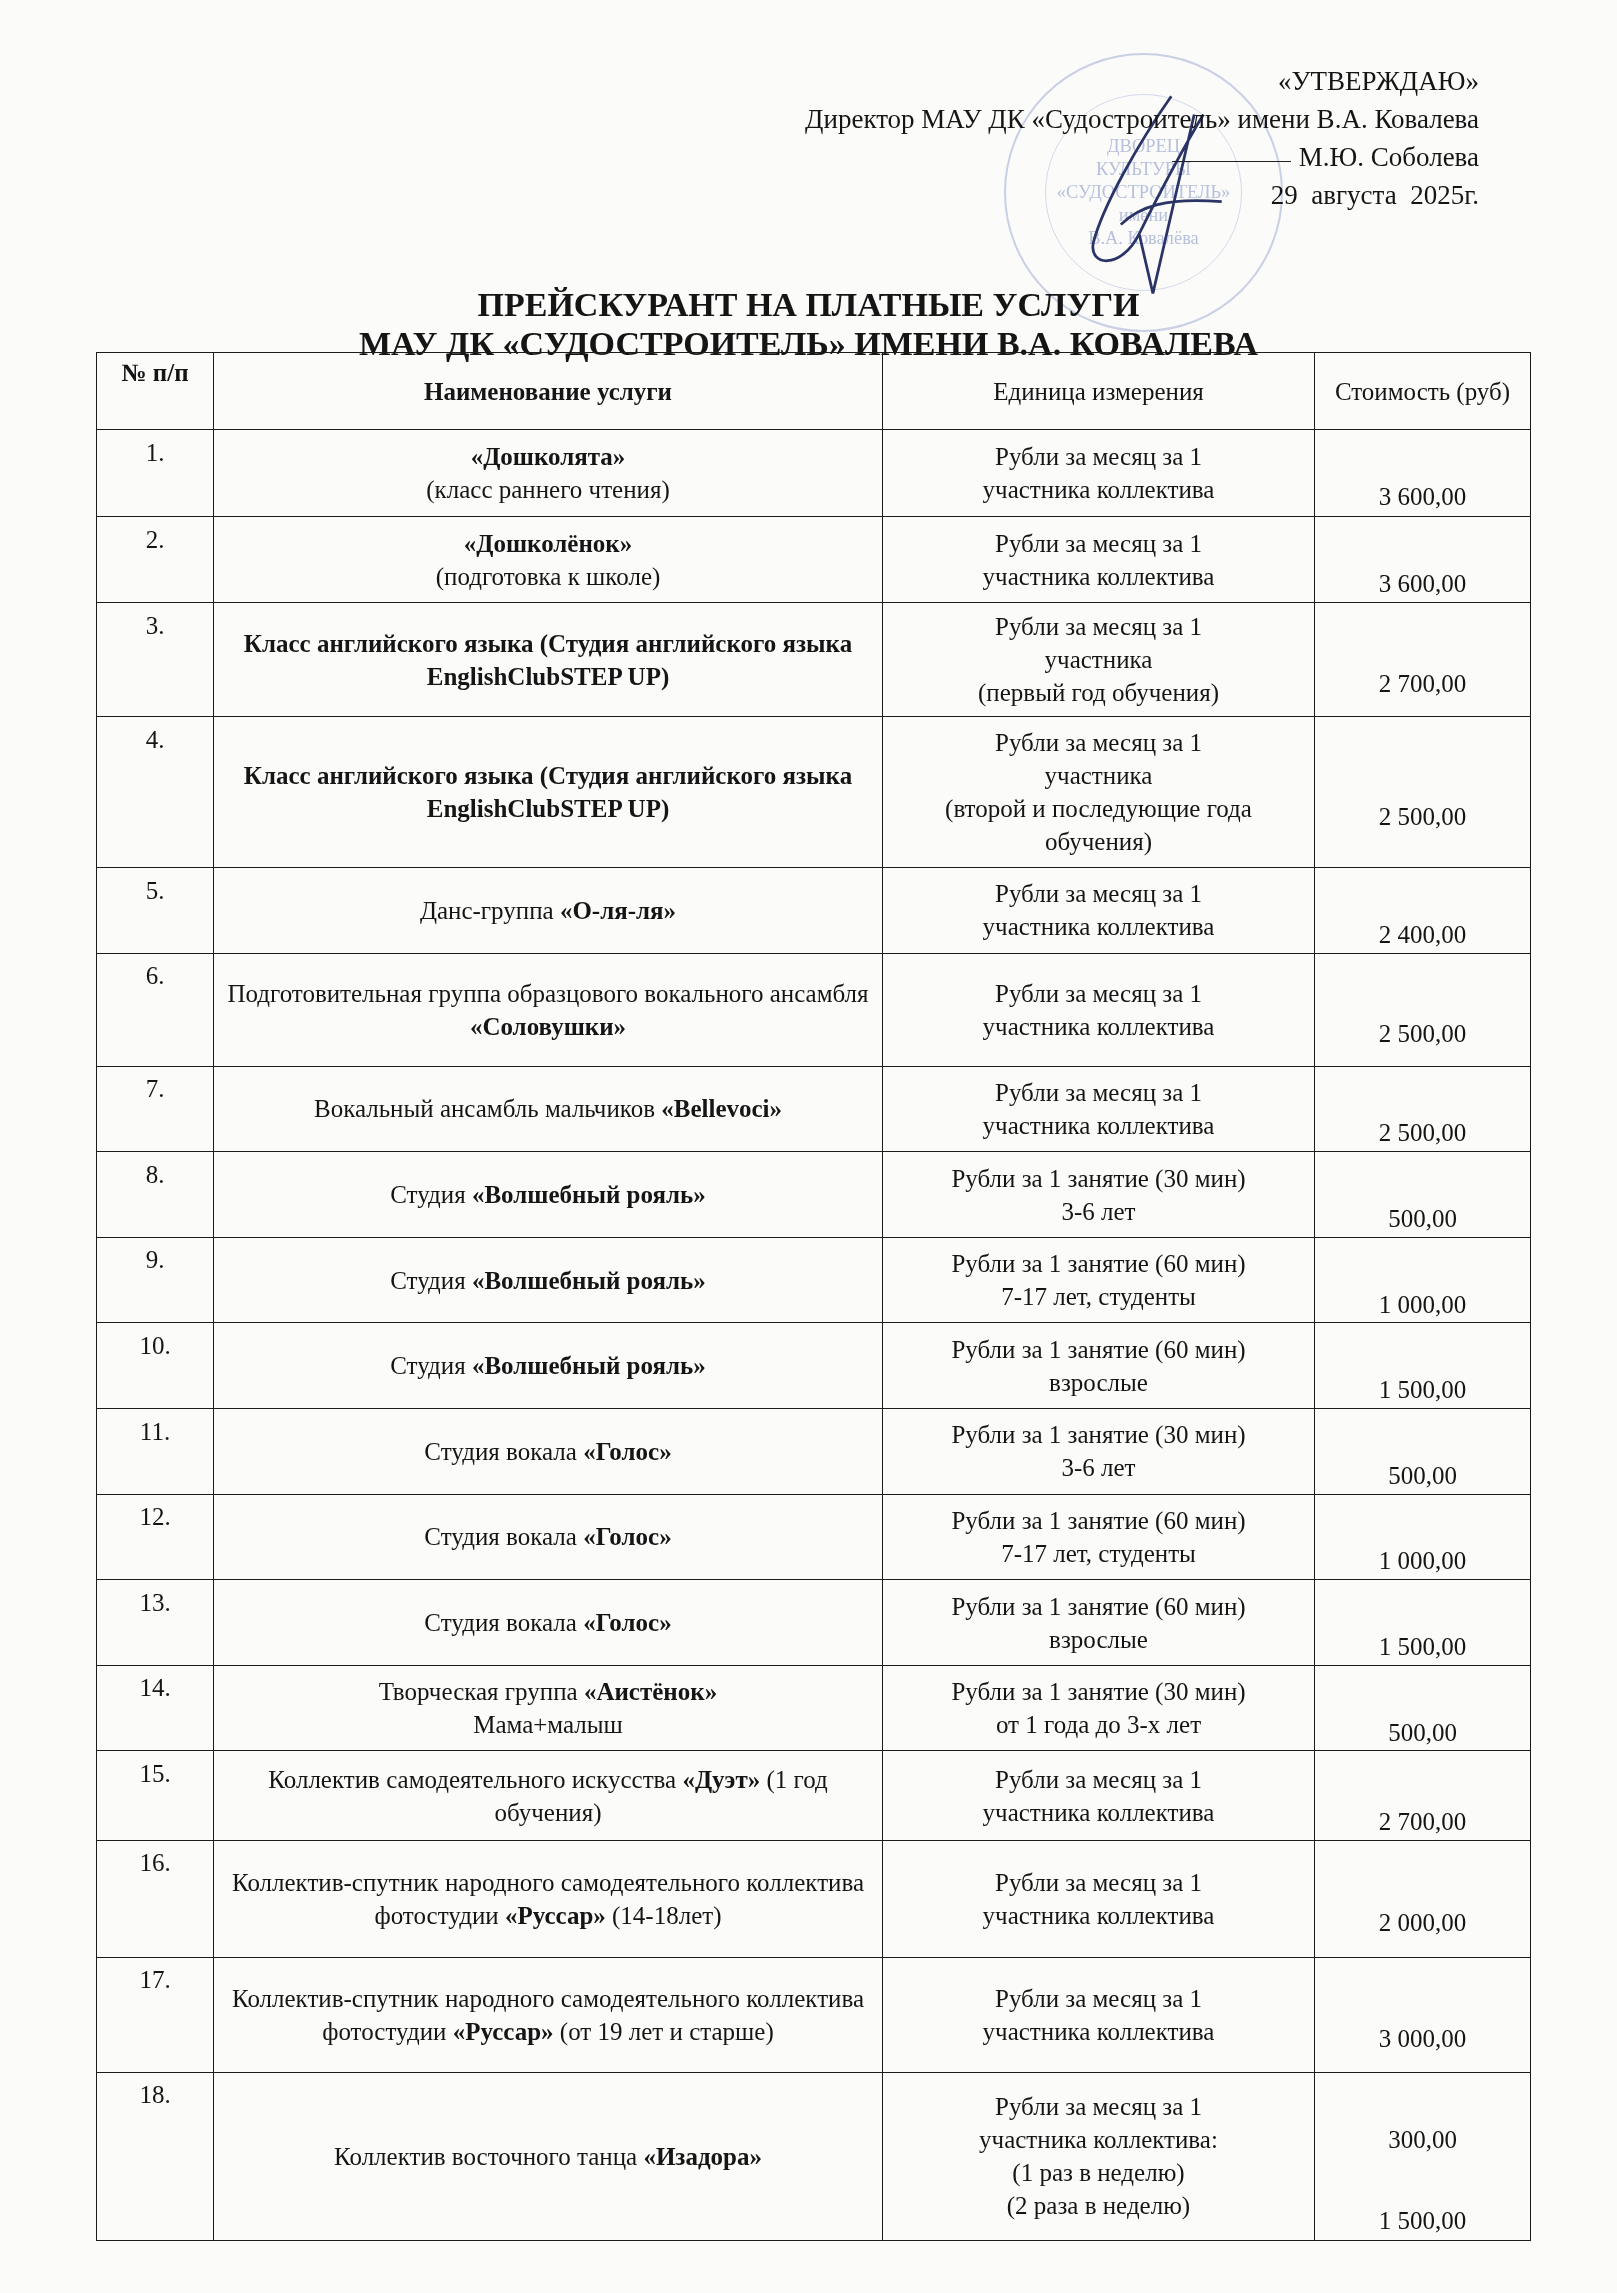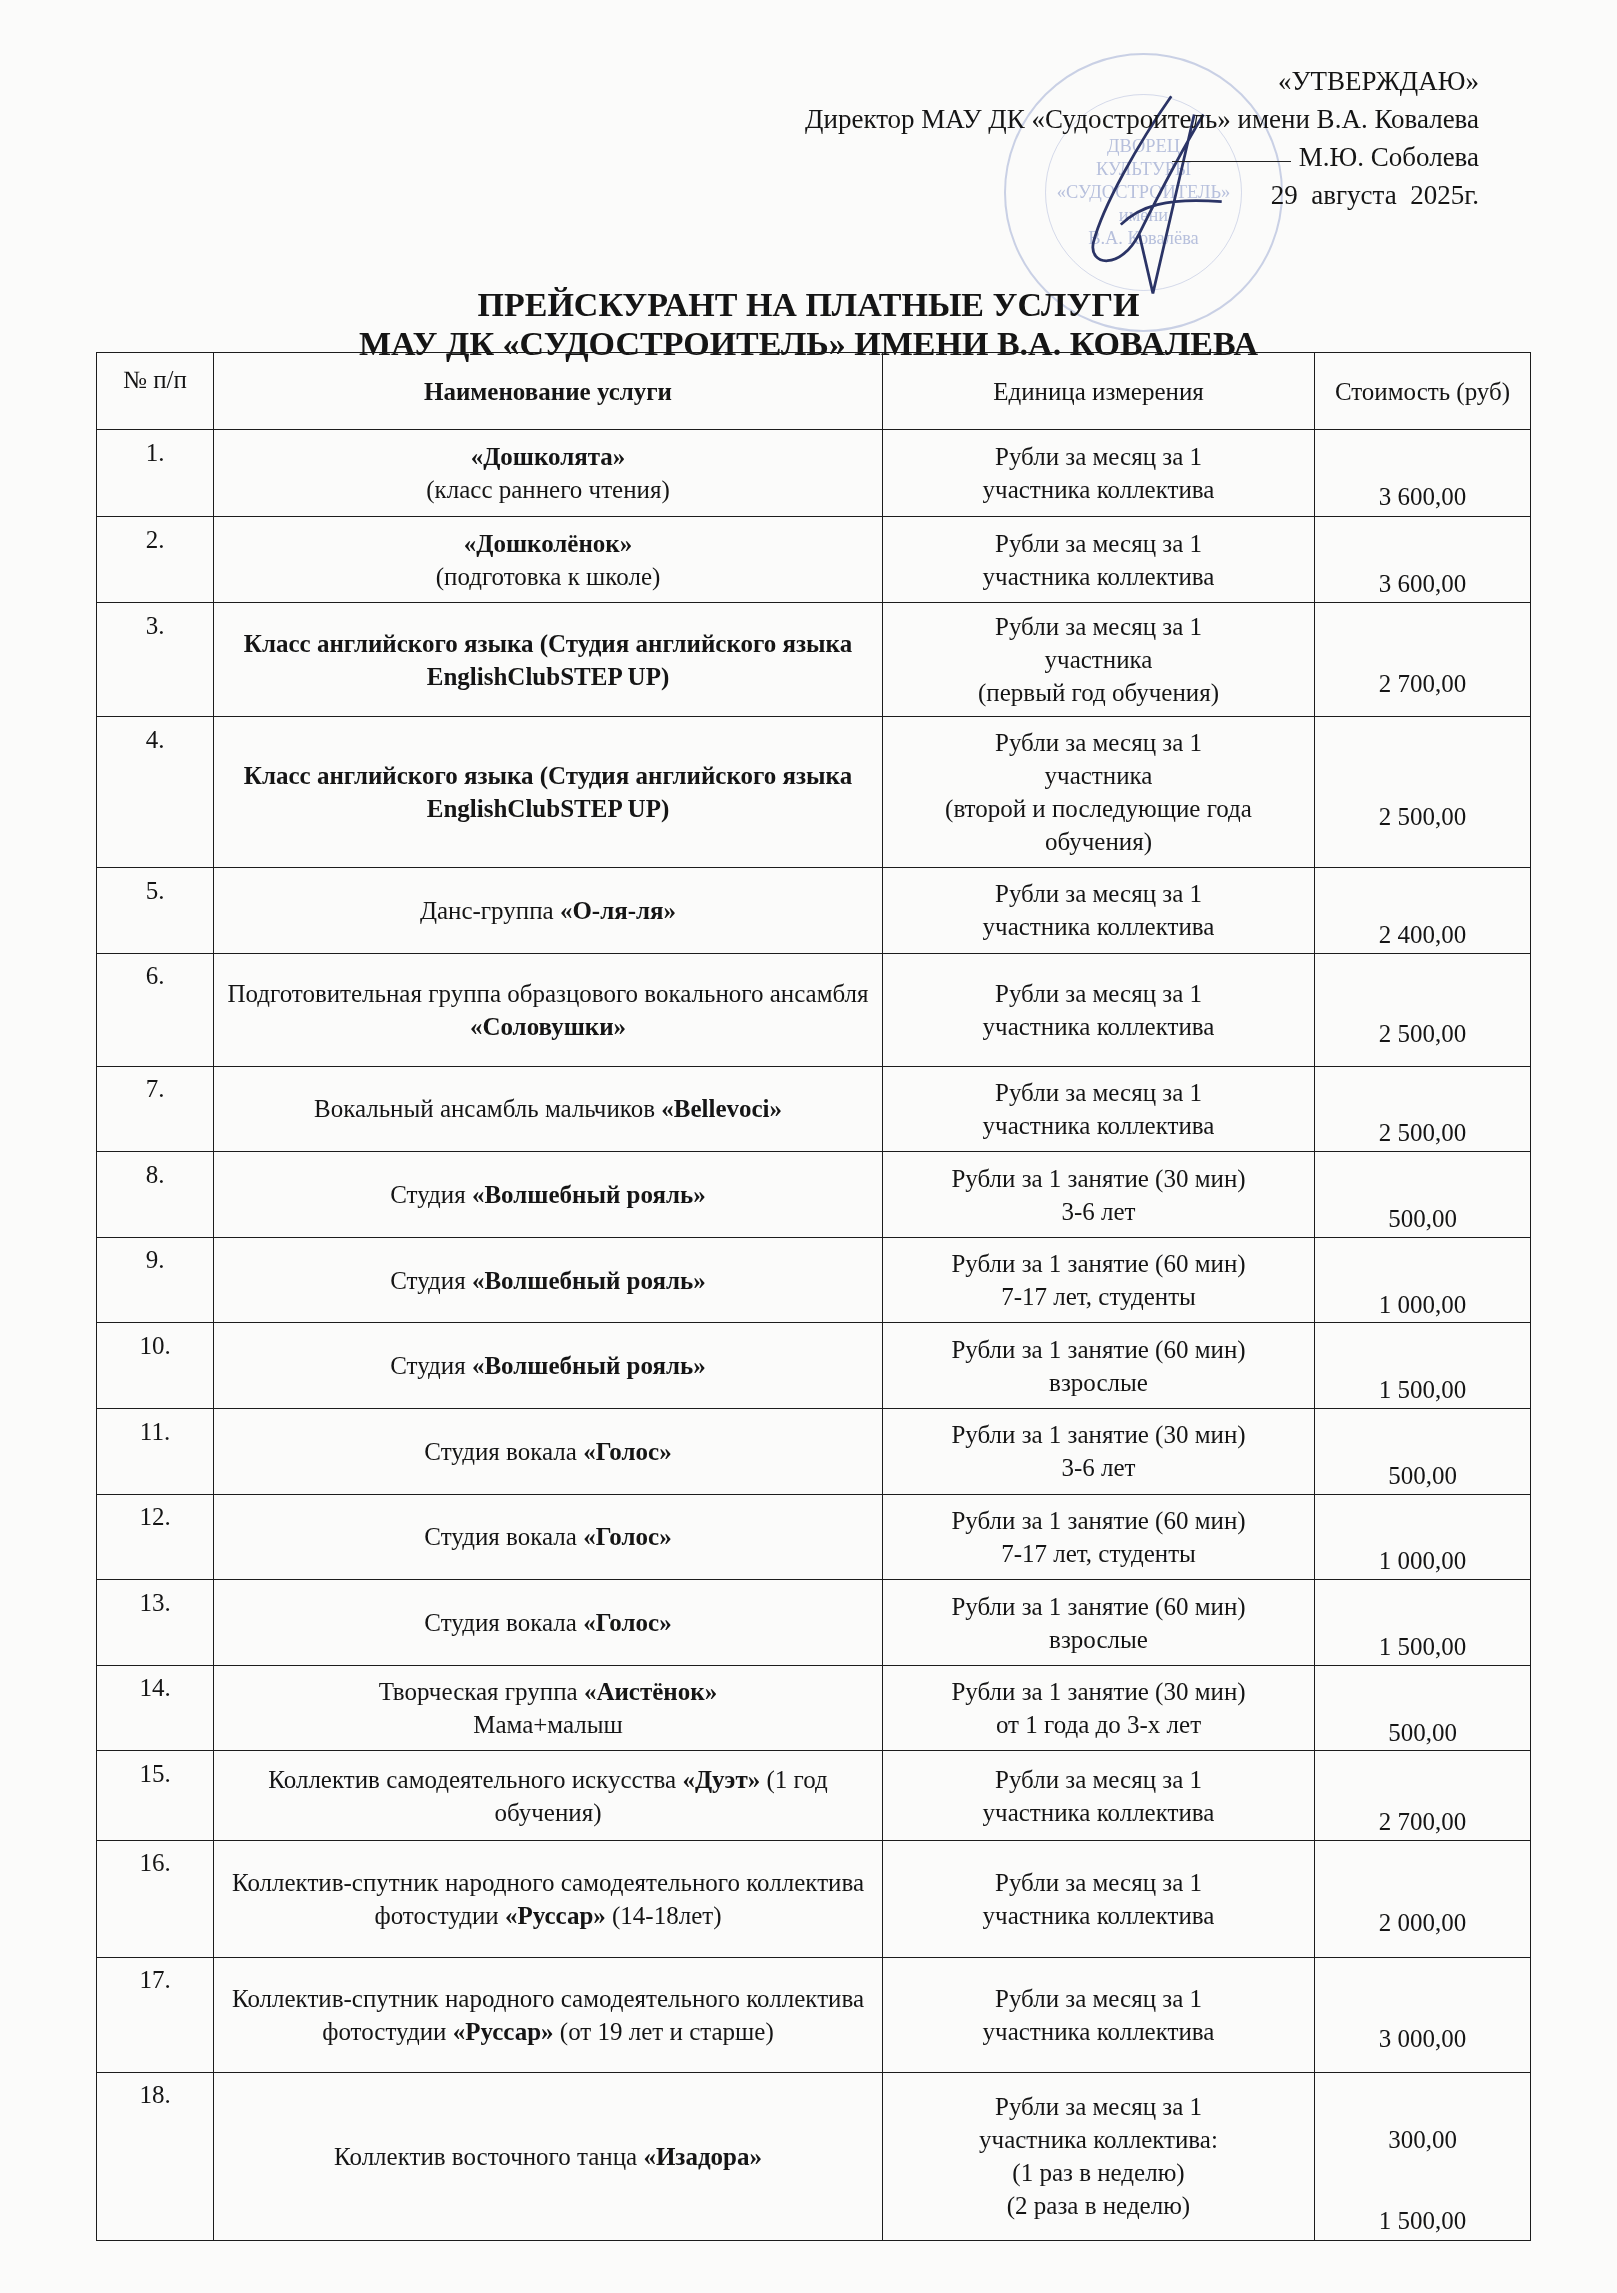--- a/index.html
+++ b/index.html
@@ -62,21 +62,21 @@
     line-height: 33px;
   }
   table.price td, table.price th {
     border: 1.8px solid #1c1c1c;
     text-align: center;
     padding: 1.8px 5.5px;
     vertical-align: middle;
     font-weight: normal;
   }
   table.price td.num { vertical-align: top; padding-top: 5.5px; }
-  table.price th.num { vertical-align: top; padding-top: 10px; }
+  table.price th.num { vertical-align: top; padding-top: 3px; font-weight: bold; }
   table.price th.name { font-weight: bold; }
   .b { font-weight: bold; }
   .cell-line { display: block; }
   .price-val { display: block; margin-top: 48px; }
   .price-bottom { vertical-align: bottom !important; padding-bottom: 3.7px !important; }
   .price-top { vertical-align: top !important; padding-top: 5.5px !important; }
 </style>
 </head>
 <body>
 

